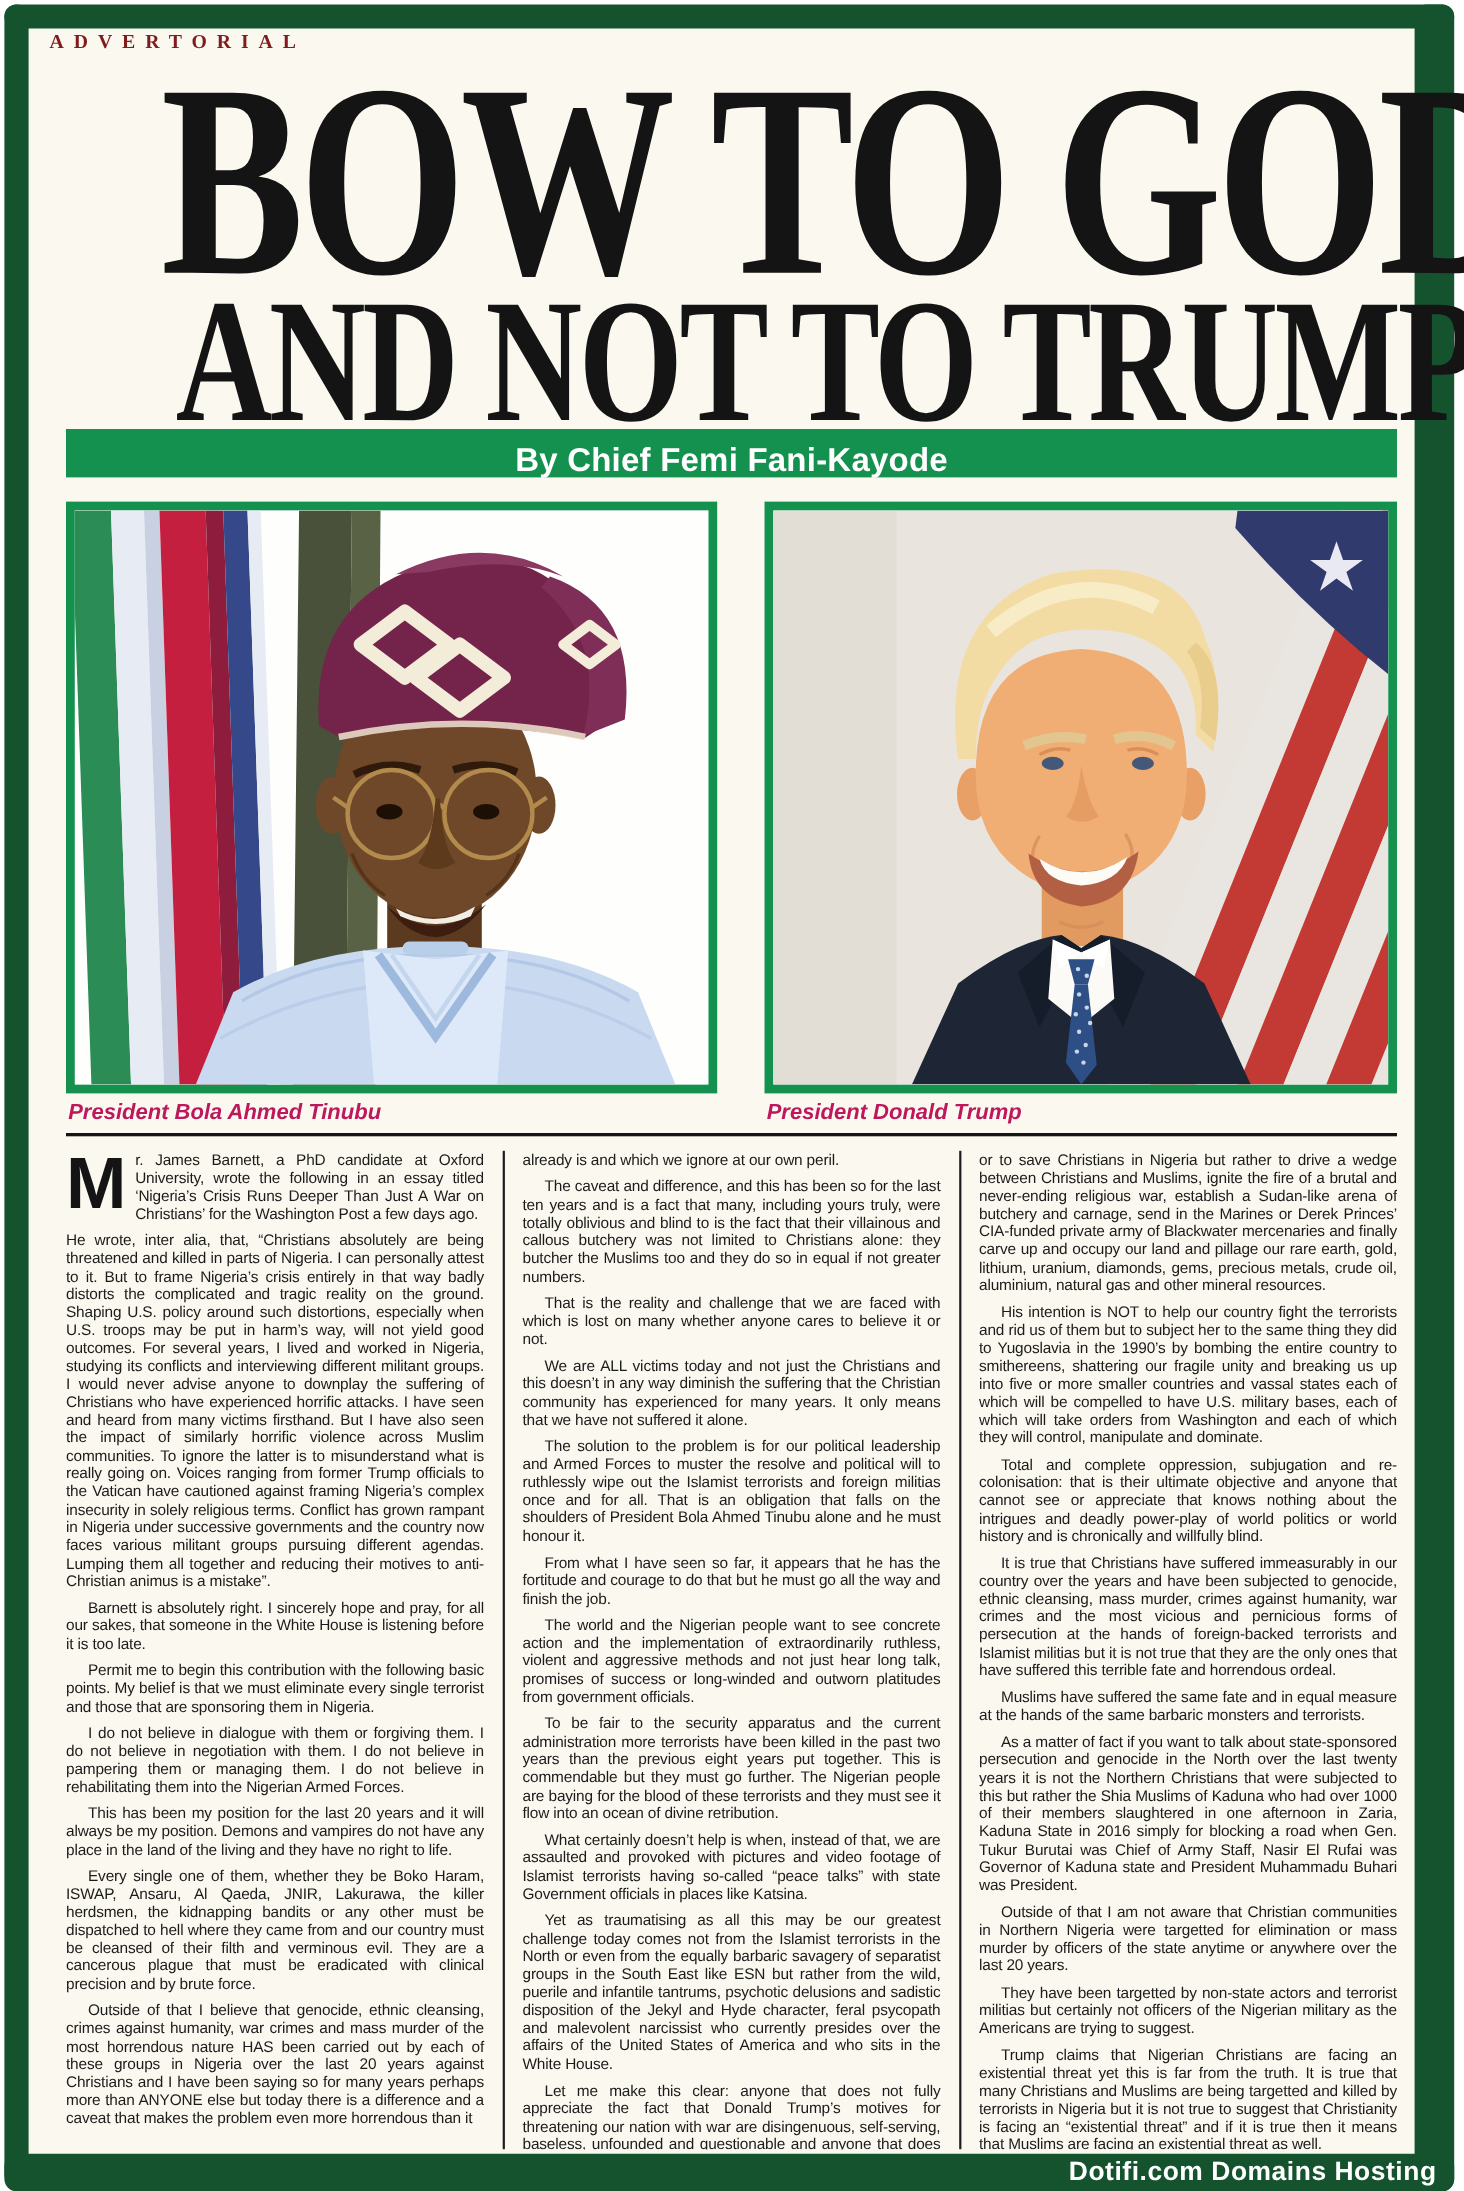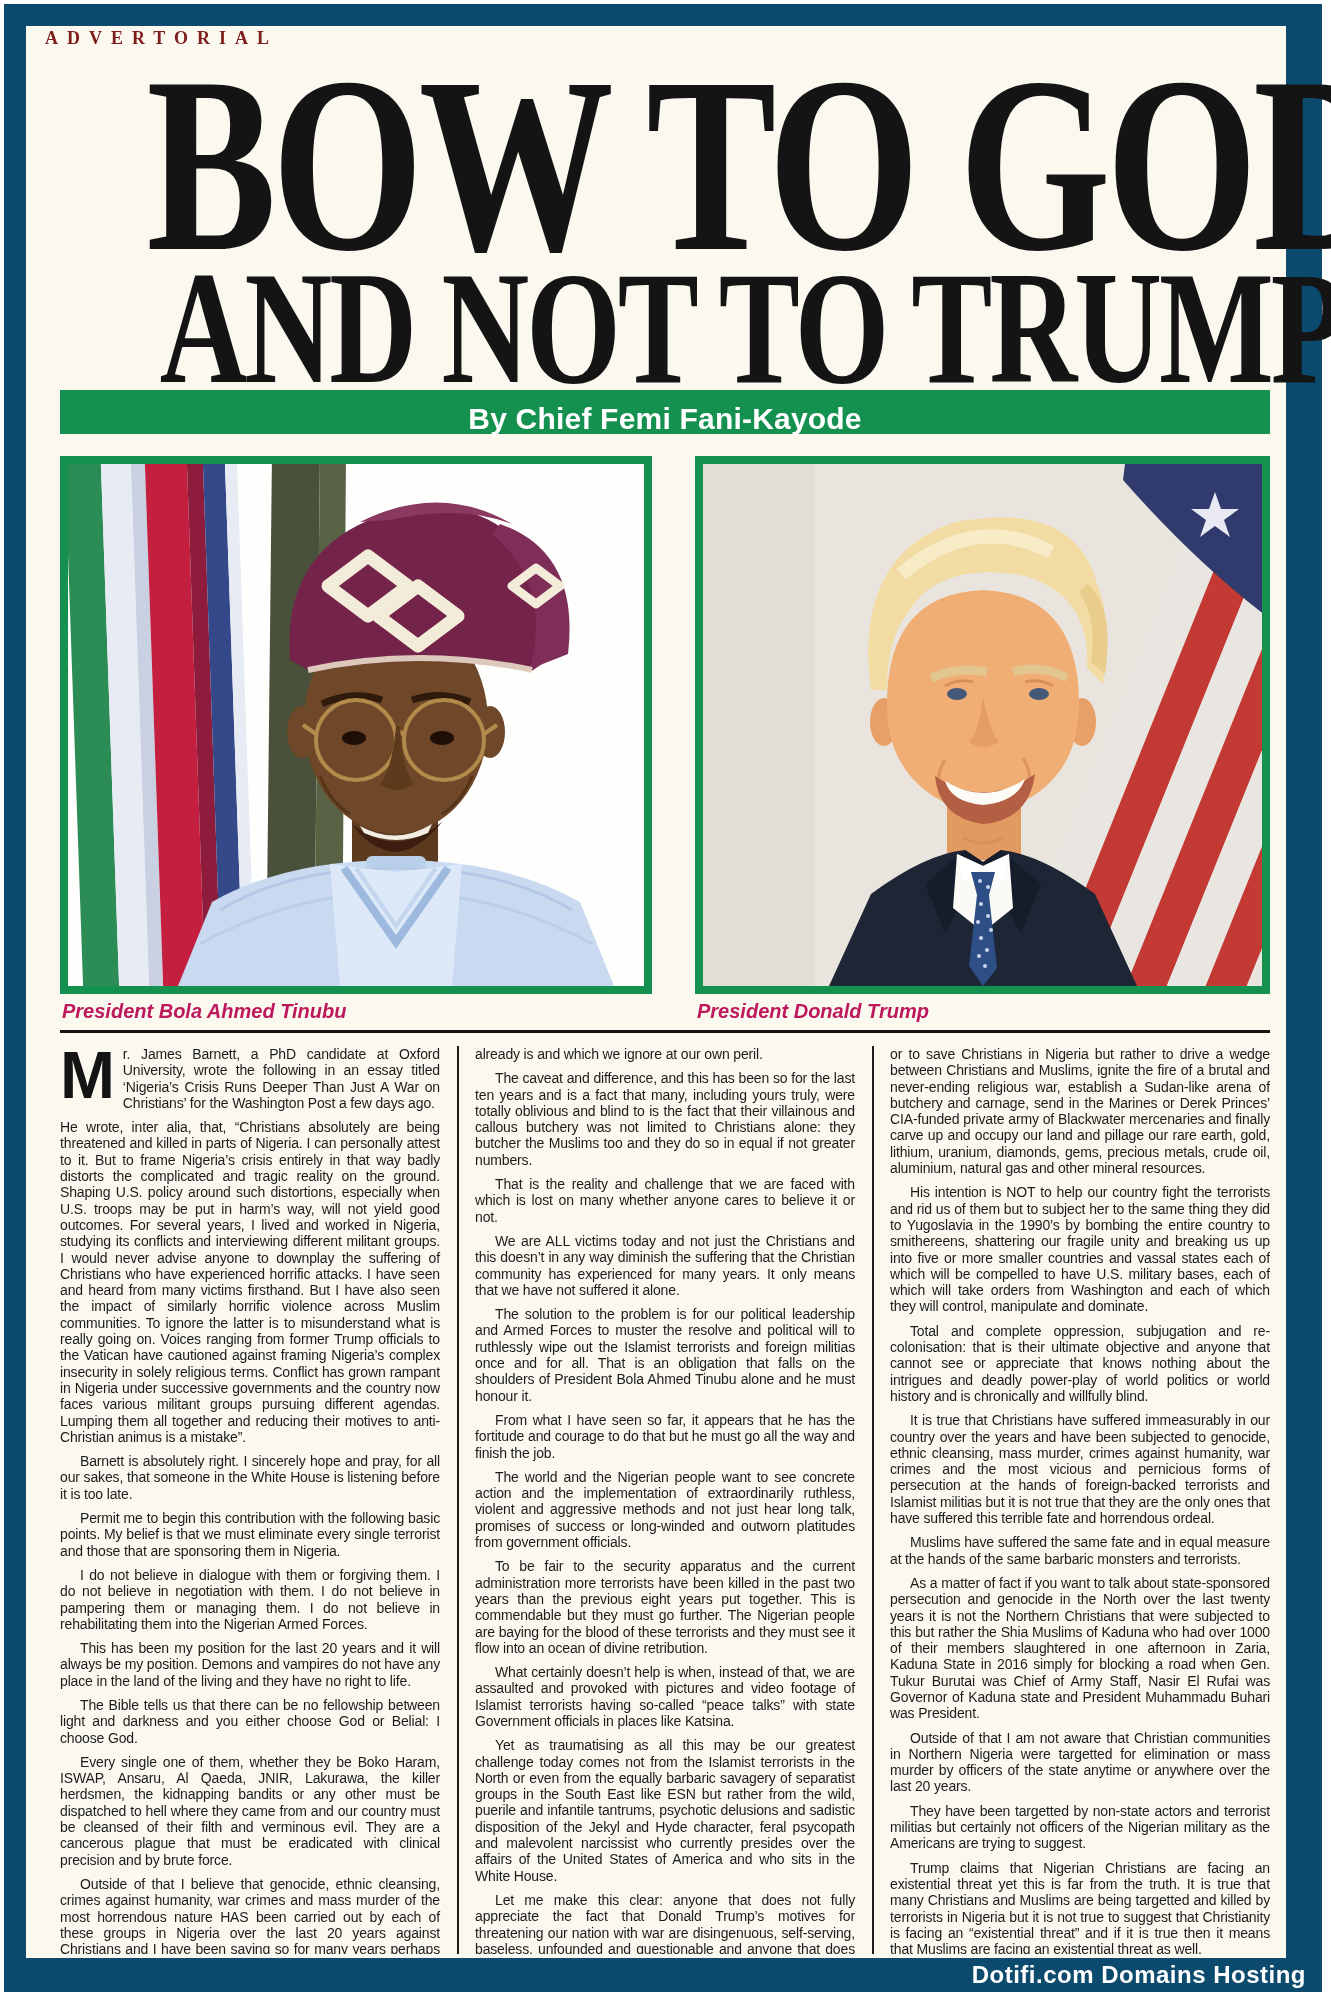--- a/index.html
+++ b/index.html
@@ -1,19 +1,19 @@
 <!DOCTYPE html>
 <html><head>
 <meta charset="utf-8">
 <style>
   html,body{margin:0;padding:0;background:#ffffff;}
   #page{position:relative;width:1331px;height:1992px;background:#ffffff;overflow:hidden;
         font-family:"Liberation Sans",sans-serif;color:#1b1b1b;}
   .paper{position:absolute;left:26px;top:26px;width:1260px;height:1932px;background:#FAF8EF;}
-  .frame{position:absolute;background:#0c4a6e;}
+  .frame{position:absolute;background:#14532d;border-radius:11px;}
   .frame-top{left:4px;top:4px;width:1318px;height:22px;}
   .frame-left{left:4px;top:4px;width:22px;height:1984px;}
   .frame-right{left:1286px;top:4px;width:36px;height:1988px;}
   .frame-bottom{left:4px;top:1958px;width:1318px;height:34px;line-height:34px;
         text-align:right;padding:0;box-sizing:border-box;}
   .footer-text{display:block;margin-right:16px;color:#ffffff;font-weight:bold;
         font-size:24px;letter-spacing:0.5px;font-family:"Liberation Sans",sans-serif;}
   .advertorial{position:absolute;left:45px;top:28px;color:#7f1d1d;
         font-family:"Liberation Serif",serif;font-weight:bold;font-size:18px;letter-spacing:9px;}
   .hl{position:absolute;left:0;right:0;text-align:center;color:#141414;
@@ -179,21 +179,20 @@
   <div class="rule"></div>
 
   <div class="cols">
     <div class="col">
         <p class="noindent"><span class="dropcap">M</span>r. James Barnett, a PhD candidate at Oxford University, wrote the following in an essay titled ‘Nigeria’s Crisis Runs Deeper Than Just A War on Christians’ for the Washington Post a few days ago.</p>
         <p class="noindent">He wrote, inter alia, that, “Christians absolutely are being threatened and killed in parts of Nigeria. I can personally attest to it. But to frame Nigeria’s crisis entirely in that way badly distorts the complicated and tragic reality on the ground. Shaping U.S. policy around such distortions, especially when U.S. troops may be put in harm’s way, will not yield good outcomes. For several years, I lived and worked in Nigeria, studying its conflicts and interviewing different militant groups. I would never advise anyone to downplay the suffering of Christians who have experienced horrific attacks. I have seen and heard from many victims firsthand. But I have also seen the impact of similarly horrific violence across Muslim communities. To ignore the latter is to misunderstand what is really going on. Voices ranging from former Trump officials to the Vatican have cautioned against framing Nigeria’s complex insecurity in solely religious terms. Conflict has grown rampant in Nigeria under successive governments and the country now faces various militant groups pursuing different agendas. Lumping them all together and reducing their motives to anti-Christian animus is a mistake”.</p>
         <p>Barnett is absolutely right. I sincerely hope and pray, for all our sakes, that someone in the White House is listening before it is too late.</p>
         <p>Permit me to begin this contribution with the following basic points. My belief is that we must eliminate every single terrorist and those that are sponsoring them in Nigeria.</p>
         <p>I do not believe in dialogue with them or forgiving them. I do not believe in negotiation with them. I do not believe in pampering them or managing them. I do not believe in rehabilitating them into the Nigerian Armed Forces.</p>
         <p>This has been my position for the last 20 years and it will always be my position. Demons and vampires do not have any place in the land of the living and they have no right to life.</p>
-        <p>The Bible tells us that there can be no fellowship between light and darkness and you either choose God or Belial: I choose God.</p>
         <p>Every single one of them, whether they be Boko Haram, ISWAP, Ansaru, Al Qaeda, JNIR, Lakurawa, the killer herdsmen, the kidnapping bandits or any other must be dispatched to hell where they came from and our country must be cleansed of their filth and verminous evil. They are a cancerous plague that must be eradicated with clinical precision and by brute force.</p>
         <p>Outside of that I believe that genocide, ethnic cleansing, crimes against humanity, war crimes and mass murder of the most horrendous nature HAS been carried out by each of these groups in Nigeria over the last 20 years against Christians and I have been saying so for many years perhaps more than ANYONE else but today there is a difference and a caveat that makes the problem even more horrendous than it</p>
       </div>
     <div class="vdiv"></div>
     <div class="col">
         <p class="noindent">already is and which we ignore at our own peril.</p>
         <p>The caveat and difference, and this has been so for the last ten years and is a fact that many, including yours truly, were totally oblivious and blind to is the fact that their villainous and callous butchery was not limited to Christians alone: they butcher the Muslims too and they do so in equal if not greater numbers.</p>
         <p>That is the reality and challenge that we are faced with which is lost on many whether anyone cares to believe it or not.</p>
         <p>We are ALL victims today and not just the Christians and this doesn’t in any way diminish the suffering that the Christian community has experienced for many years. It only means that we have not suffered it alone.</p>
         <p>The solution to the problem is for our political leadership and Armed Forces to muster the resolve and political will to ruthlessly wipe out the Islamist terrorists and foreign militias once and for all. That is an obligation that falls on the shoulders of President Bola Ahmed Tinubu alone and he must honour it.</p>

